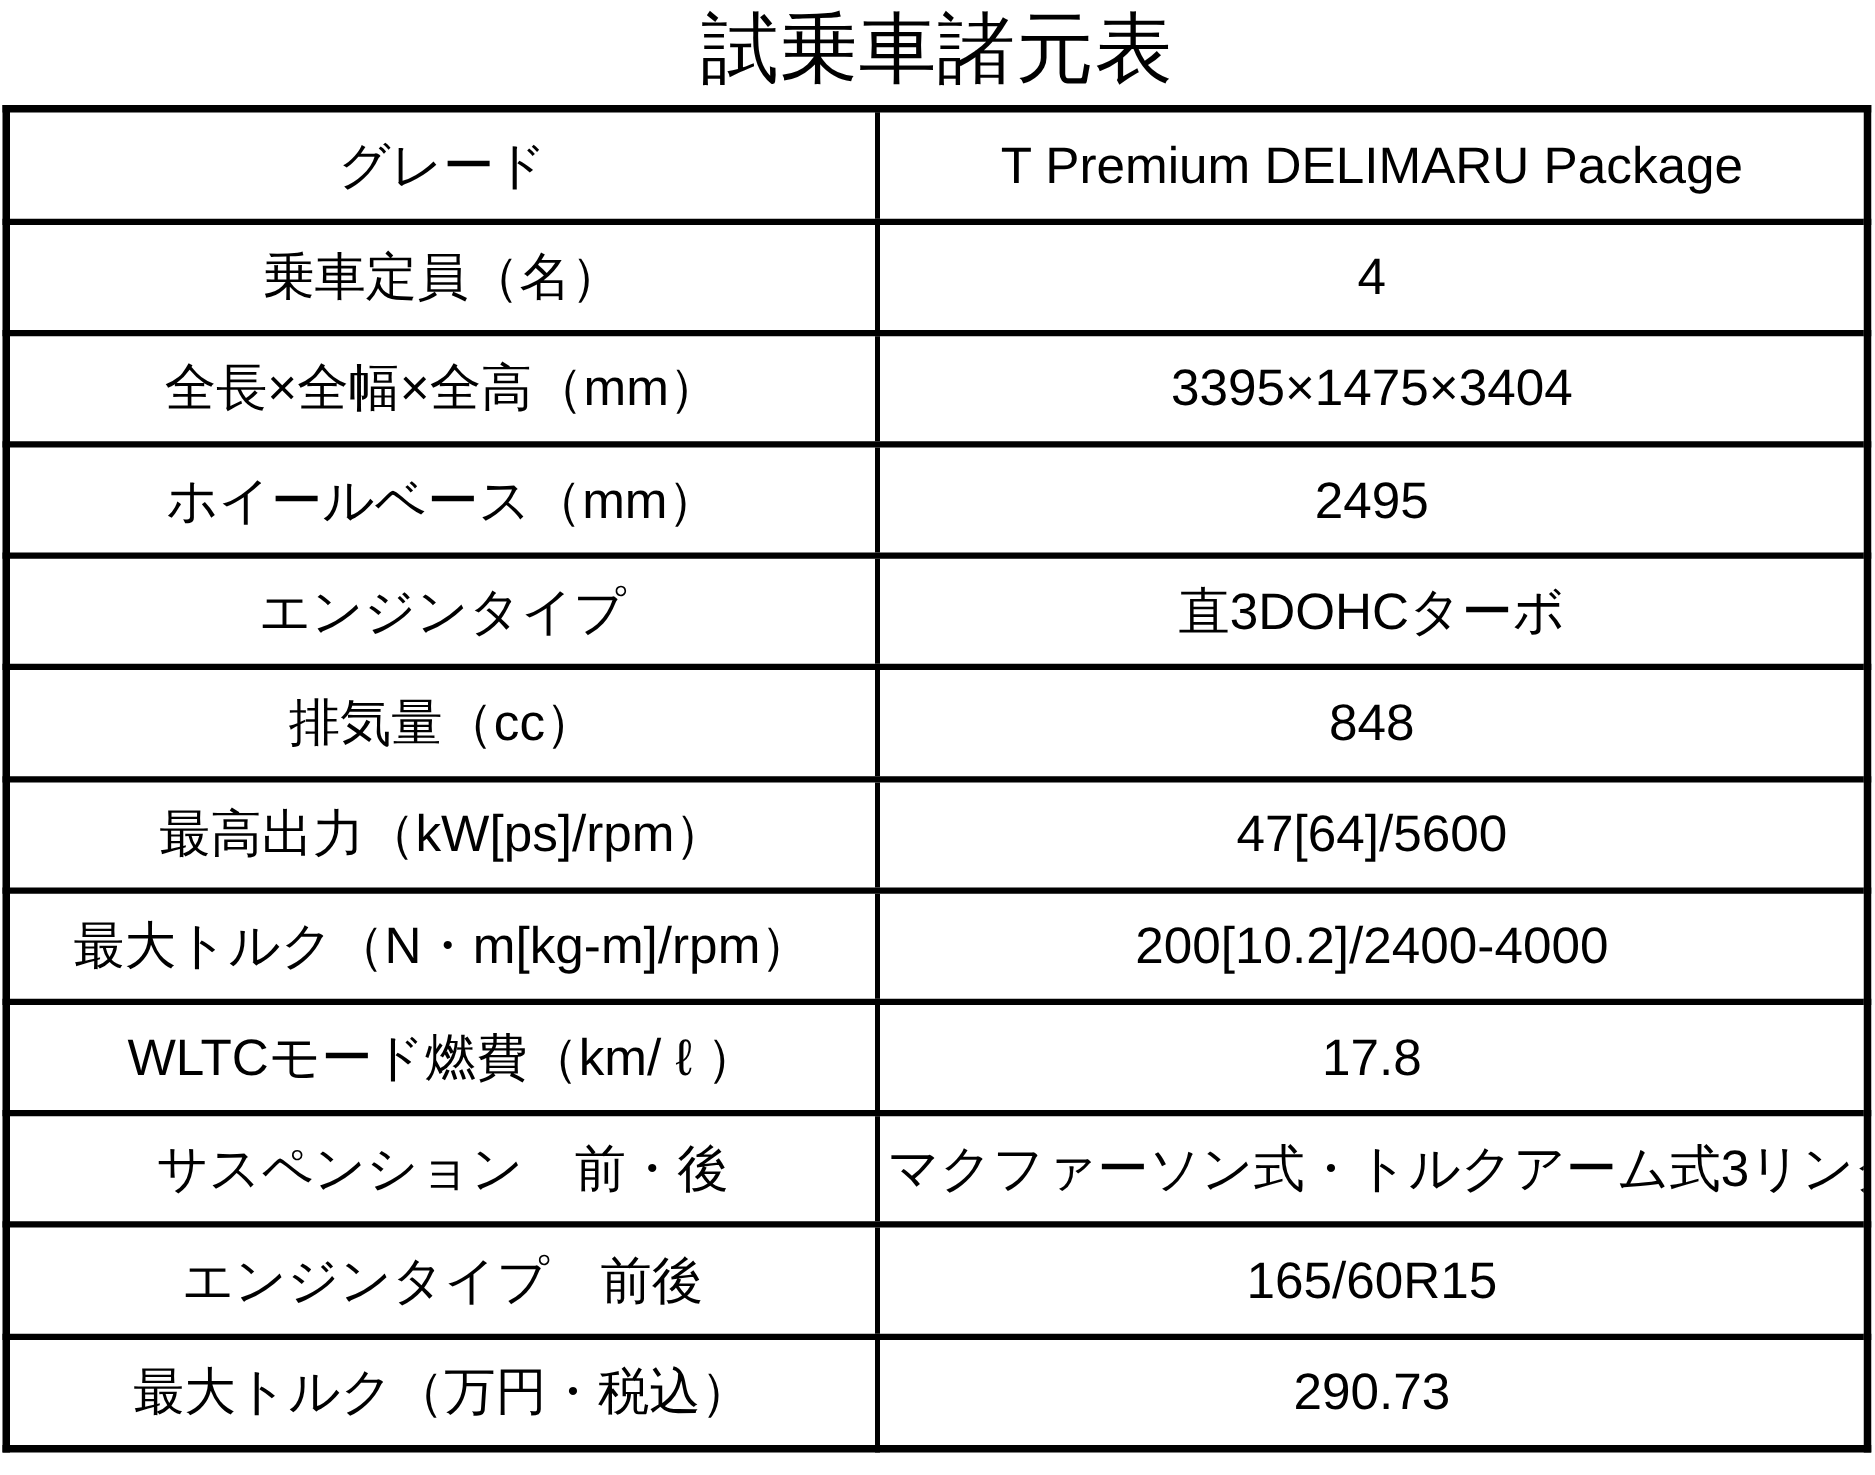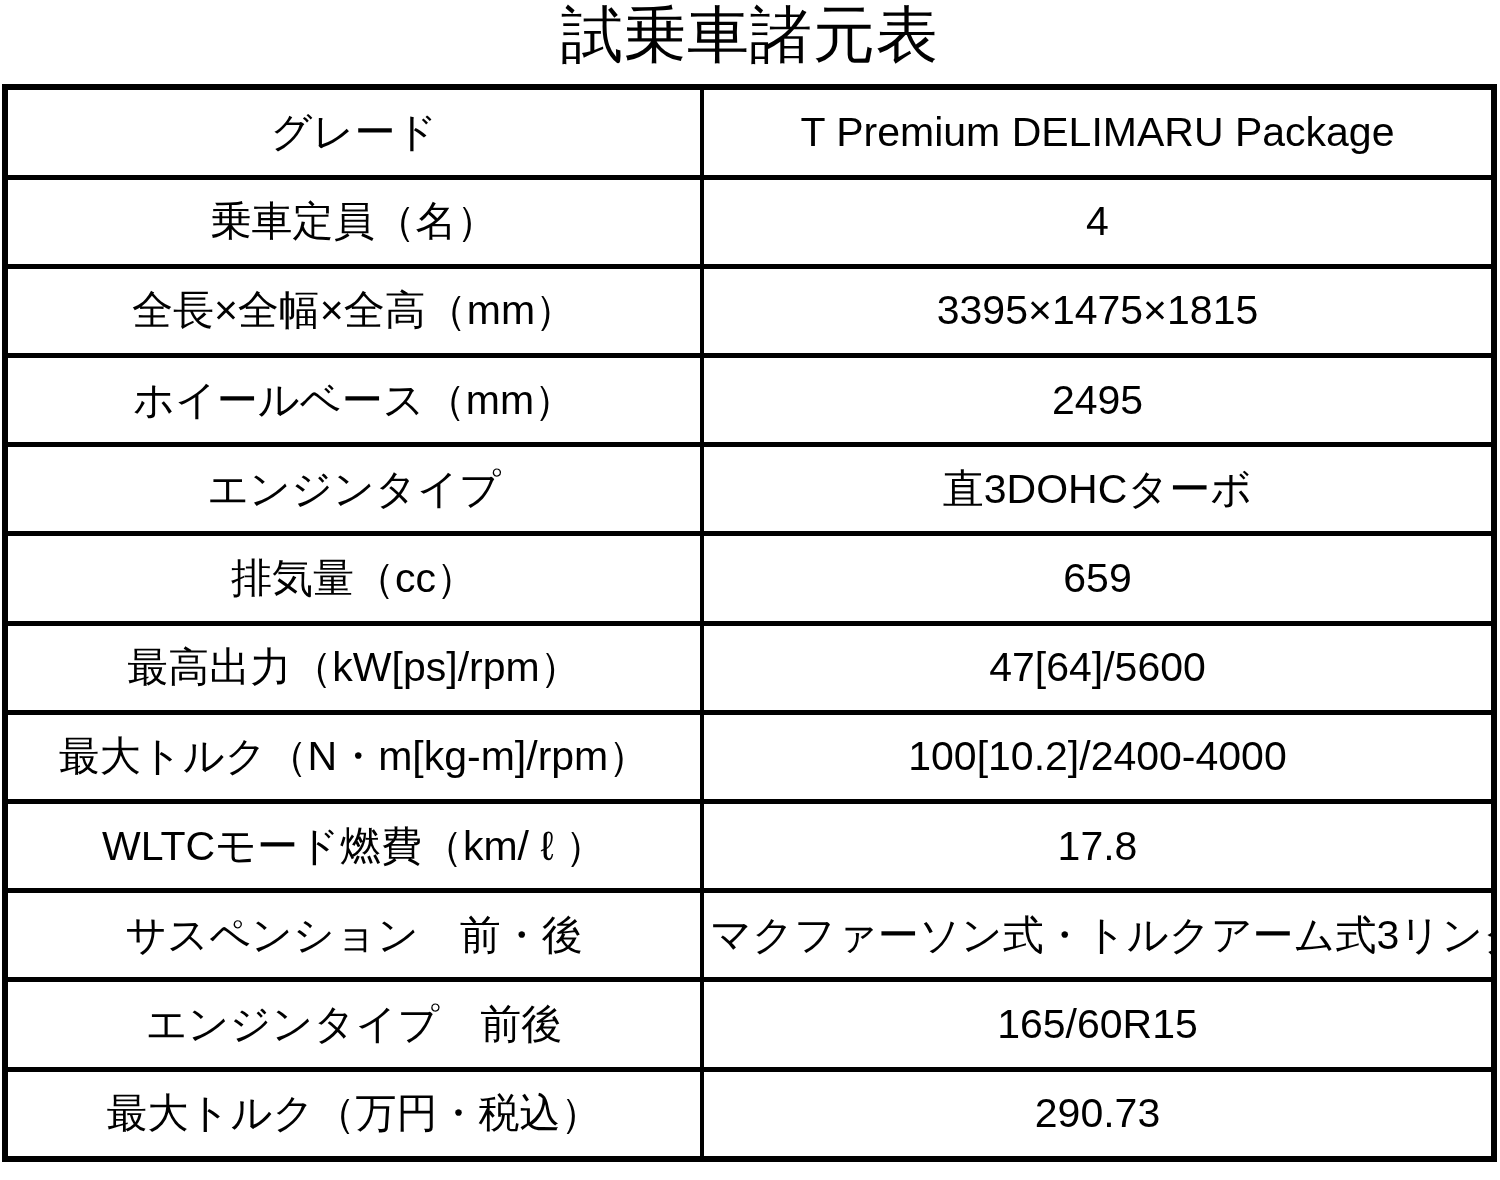--- a/index.html
+++ b/index.html
@@ -17,21 +17,20 @@
     height: 1180px;
     box-sizing: border-box;
   }
   .page-title {
     text-align: center;
     font-size: 62px;
     font-weight: 400;
     line-height: 1.1;
     margin: 6px 0 10px 0;
     letter-spacing: 1px;
-    font-family: Liberation Mono, monospace;
   }
   table.spec-table {
     border-collapse: collapse;
     table-layout: fixed;
     width: 1489px;
     height: 1078px;
     margin-left: 2px;
     border: 6px solid #000000;
   }
   table.spec-table td {
@@ -65,41 +64,41 @@
       <tr>
         <td>グレード</td>
         <td>T Premium DELIMARU Package</td>
       </tr>
       <tr>
         <td>乗車定員（名）</td>
         <td>4</td>
       </tr>
       <tr>
         <td>全長×全幅×全高（mm）</td>
-        <td>3395×1475×1815</td>
+        <td>3395×1475×3404</td>
       </tr>
       <tr>
         <td>ホイールベース（mm）</td>
         <td>2495</td>
       </tr>
       <tr>
         <td>エンジンタイプ</td>
         <td>直3DOHCターボ</td>
       </tr>
       <tr>
         <td>排気量（cc）</td>
-        <td>659</td>
+        <td>848</td>
       </tr>
       <tr>
         <td>最高出力（kW[ps]/rpm）</td>
         <td>47[64]/5600</td>
       </tr>
       <tr>
         <td>最大トルク（N・m[kg-m]/rpm）</td>
-        <td>100[10.2]/2400-4000</td>
+        <td>200[10.2]/2400-4000</td>
       </tr>
       <tr>
         <td>WLTCモード燃費（km/ ℓ ）</td>
         <td>17.8</td>
       </tr>
       <tr>
         <td>サスペンション　前・後</td>
         <td>マクファーソン式・トルクアーム式3リンク</td>
       </tr>
       <tr>

